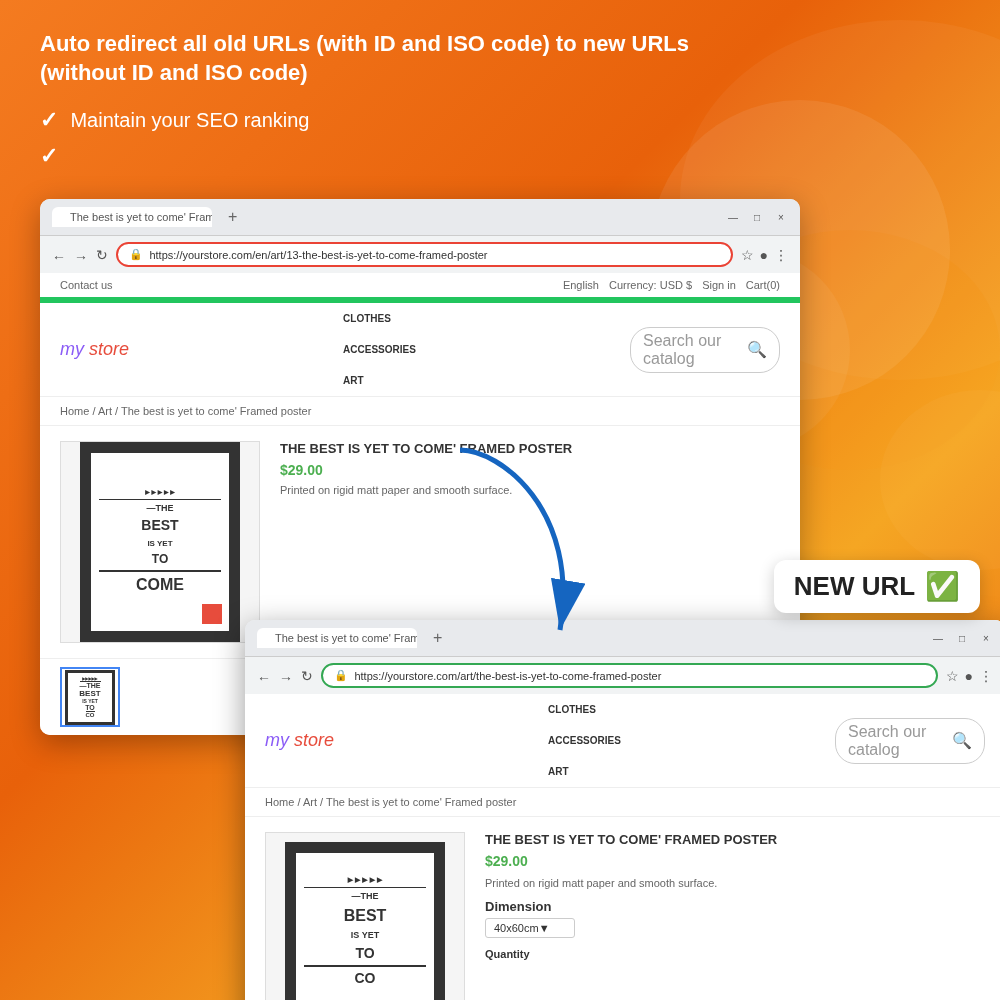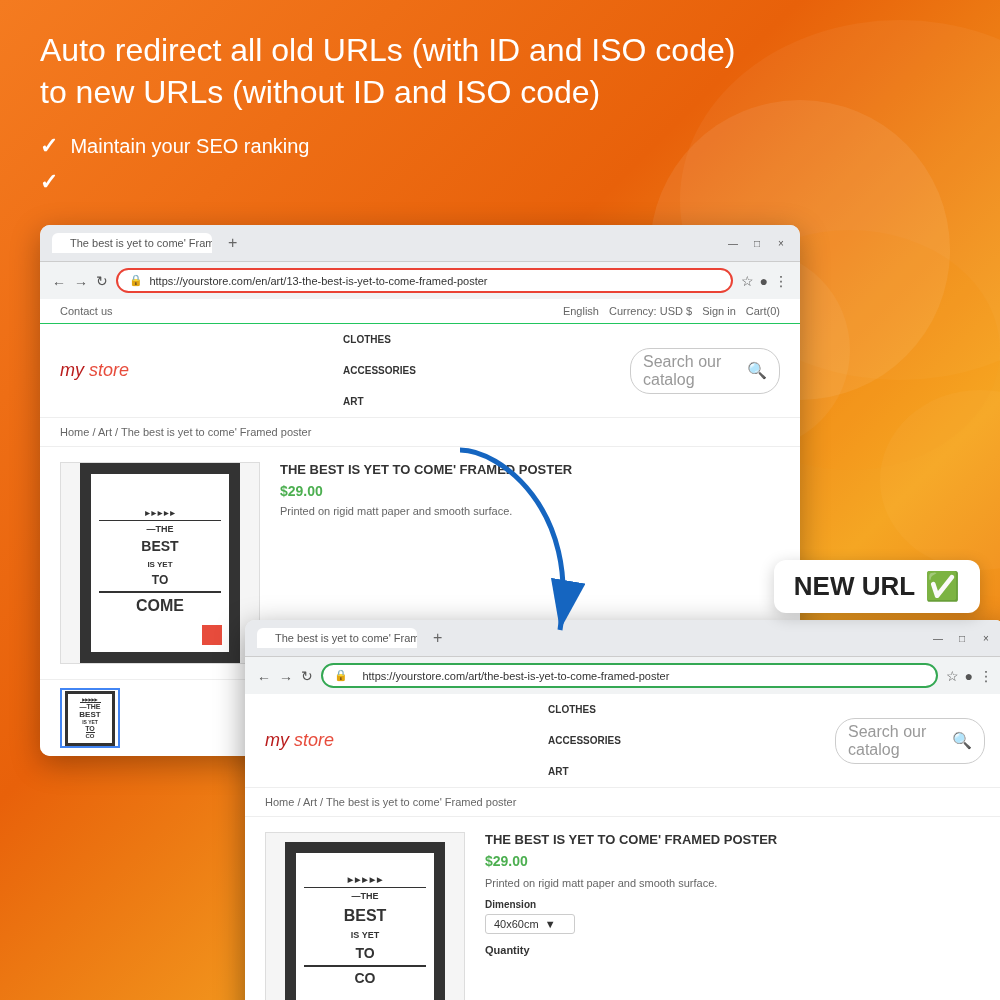--- a/index.html
+++ b/index.html
@@ -54,22 +54,22 @@
 
     
     .content {
       position: relative;
       z-index: 1;
       padding: 30px 40px;
     }
 
     .headline {
       color: white;
-      font-size: 32px;
-      font-weight: normal;
+      font-size: 22px;
+      font-weight: bold;
       line-height: 1.3;
       margin-bottom: 20px;
       max-width: 700px;
     }
 
     .bullet-list {
       list-style: none;
       margin-bottom: 30px;
     }
     .bullet-list li {
@@ -200,41 +200,41 @@
       font-size: 14px;
     }
 
     
     .store-header {
       background: white;
       padding: 6px 20px;
       display: flex;
       align-items: center;
       justify-content: space-between;
-      border-bottom: 1px solid #22c55e;
+      border-bottom: 6px solid #22c55e;
       font-size: 11px;
       color: #666;
     }
     .store-header-left { display: flex; gap: 20px; }
     .store-header-right { display: flex; gap: 10px; align-items: center; }
 
     .store-nav {
       background: white;
       padding: 10px 20px;
       display: flex;
       align-items: center;
       justify-content: space-between;
       border-bottom: 1px solid #eee;
     }
     .store-logo {
       font-size: 18px;
       font-style: italic;
       color: #333;
     }
-    .store-logo span { color: #b91c1c; }
+    .store-logo span { color: #8b5cf6; }
     .store-menu {
       display: flex;
       gap: 20px;
       font-size: 10px;
       color: #333;
       font-weight: bold;
       flex-direction: column;
     }
     .store-search {
       border: 1px solid #ccc;
@@ -418,30 +418,30 @@
       display: flex;
       align-items: center;
       justify-content: center;
       overflow: hidden;
     }
 
     .new-product-info { flex: 1; }
     .new-product-title { font-size: 13px; font-weight: bold; color: #333; margin-bottom: 6px; }
     .new-product-price { font-size: 14px; color: #4caf50; font-weight: bold; margin-bottom: 8px; }
     .new-product-desc { font-size: 11px; color: #666; margin-bottom: 10px; }
-    .dimension-label { font-size: 10px; color: #333; font-weight: bold; margin-bottom: 4px; }
+    .dimension-label { font-size: 13px; color: #333; font-weight: bold; margin-bottom: 4px; }
     .dimension-select {
       border: 1px solid #ccc;
       border-radius: 3px;
       padding: 3px 8px;
       font-size: 11px;
       color: #333;
       display: flex;
       align-items: center;
-      gap: 6px;
+      gap: 0;
       width: 90px;
       margin-bottom: 10px;
     }
     .qty-label { font-size: 11px; color: #333; font-weight: bold; }
   </style>
 </head>
 <body>
 
 <div class="bg"></div>
 <div class="swirl1"></div>
@@ -598,21 +598,21 @@
         <div class="win-ctrl">×</div>
       </div>
     </div>
 
     <div class="browser-navbar">
       <span class="nav-btn">←</span>
       <span class="nav-btn">→</span>
       <span class="nav-btn">↻</span>
       <div class="address-bar green-border">
         <span class="lock-icon">🔒</span>
-        <span style="font-size:11px;margin-left:8px;">https://yourstore.com/art/the-best-is-yet-to-come-framed-poster</span>
+        <span style="font-size:11px;">https://yourstore.com/art/the-best-is-yet-to-come-framed-poster</span>
       </div>
       <div class="nav-icons">
         <span>☆</span>
         <span>●</span>
         <span>⋮</span>
       </div>
     </div>
 
     <div class="store-nav">
       <div class="store-logo">

